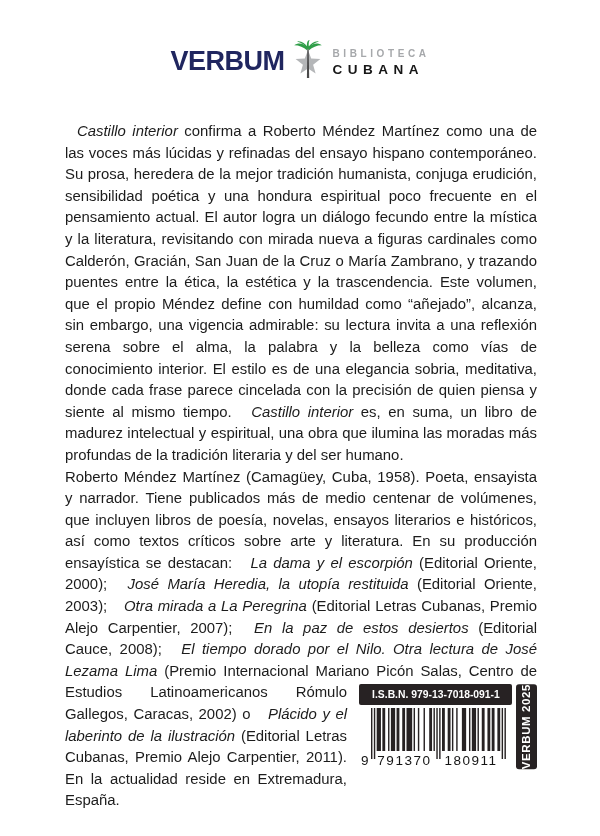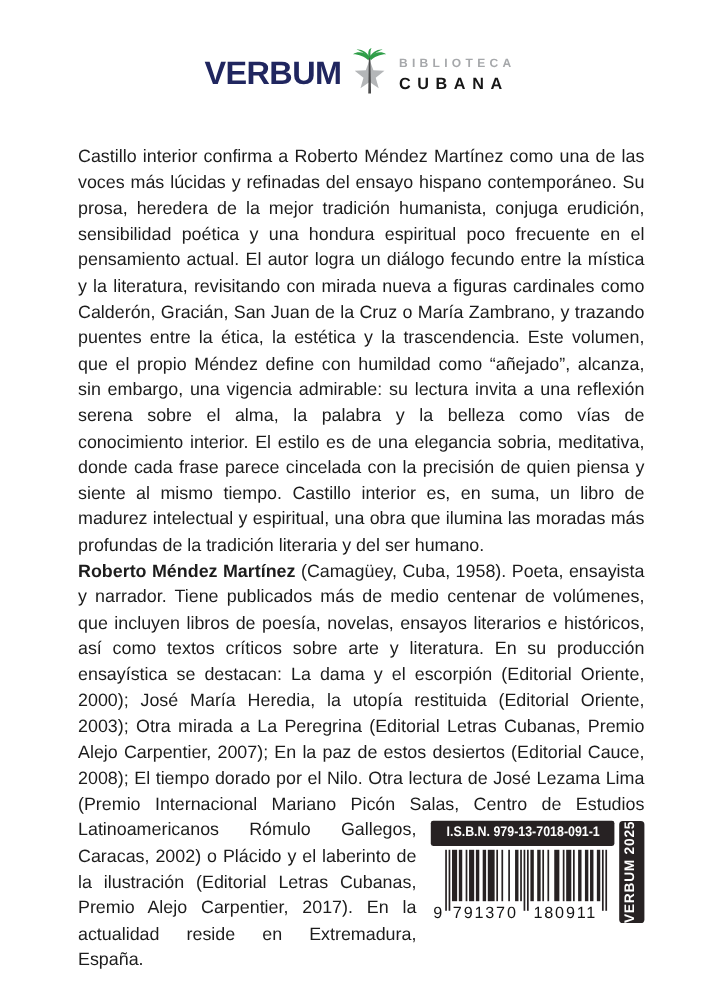--- a/index.html
+++ b/index.html
@@ -14,22 +14,22 @@
   .logo-right{display:flex;flex-direction:column;gap:3px;padding-top:2px;}
   .logo-biblioteca{font-size:10px;font-weight:bold;letter-spacing:3.6px;color:var(--gray,#a6a8ab);}
   .logo-cubana{font-size:13.5px;font-weight:bold;letter-spacing:5.5px;color:#161616;}
 
   
   .content{position:absolute;left:65px;right:63px;top:121px;
            font-size:14.9px;line-height:21.6px;text-align:justify;
            -webkit-hyphens:none;hyphens:none;}
   .content p{margin:0;}
   .para-bio{margin-top:6px;}
-  .seg-i{}
-  .seg-b{font-weight:bold;}
+  .seg-i{font-style:italic;margin-left:12px;}
+  .seg-b{font-weight:normal;}
   .seg-n{}
 
   
   .isbn-block{float:right;width:178px;margin:2px 0 48px 12px;display:flex;gap:4px;justify-content:center;}
   .isbn-left{flex:1;display:flex;flex-direction:column;min-width:0;}
   .isbn-label{background:var(--bar,#272223);color:#fff;height:21px;border-radius:2px;
               display:flex;align-items:center;justify-content:center;
               font-weight:bold;font-size:11.5px;white-space:nowrap;margin-bottom:3px;}
   .isbn-label-text{display:inline-block;transform:scaleX(0.9);}
   .barcode{display:block;width:151px;height:58px;}
@@ -101,16 +101,16 @@
               <rect x="132.70" y="0" width="2.84" height="43"></rect>
               <rect x="138.38" y="0" width="2.84" height="43"></rect>
               <rect x="142.64" y="0" width="1.42" height="51"></rect>
               <rect x="145.48" y="0" width="1.42" height="51"></rect>
               <text x="2.0" y="57" text-anchor="start">9</text>
               <text x="45.4" y="57" text-anchor="middle">791370</text>
               <text x="112.1" y="57" text-anchor="middle">180911</text>
             </svg>
           </span>
           <span class="isbn-strip">VERBUM 2025</span>
-        </span><span><span class="seg-n">Latinoamericanos Rómulo Gallegos, Caracas, 2002) o </span><span class="seg-i">Plácido y el laberinto de la ilustración</span><span class="seg-n"> (Editorial Letras Cubanas, Premio Alejo Carpentier, 2017). En la actualidad reside en Extremadura, España.</span></span></p>
+        </span><span><span class="seg-n">Latinoamericanos Rómulo Gallegos, Caracas, 2002) o </span><span class="seg-i">Plácido y el laberinto de la ilustración</span><span class="seg-n"> (Editorial Letras Cubanas, Premio Alejo Carpentier, 2011). En la actualidad reside en Extremadura, España.</span></span></p>
   </main>
 
 </div>
 
 </body></html>

